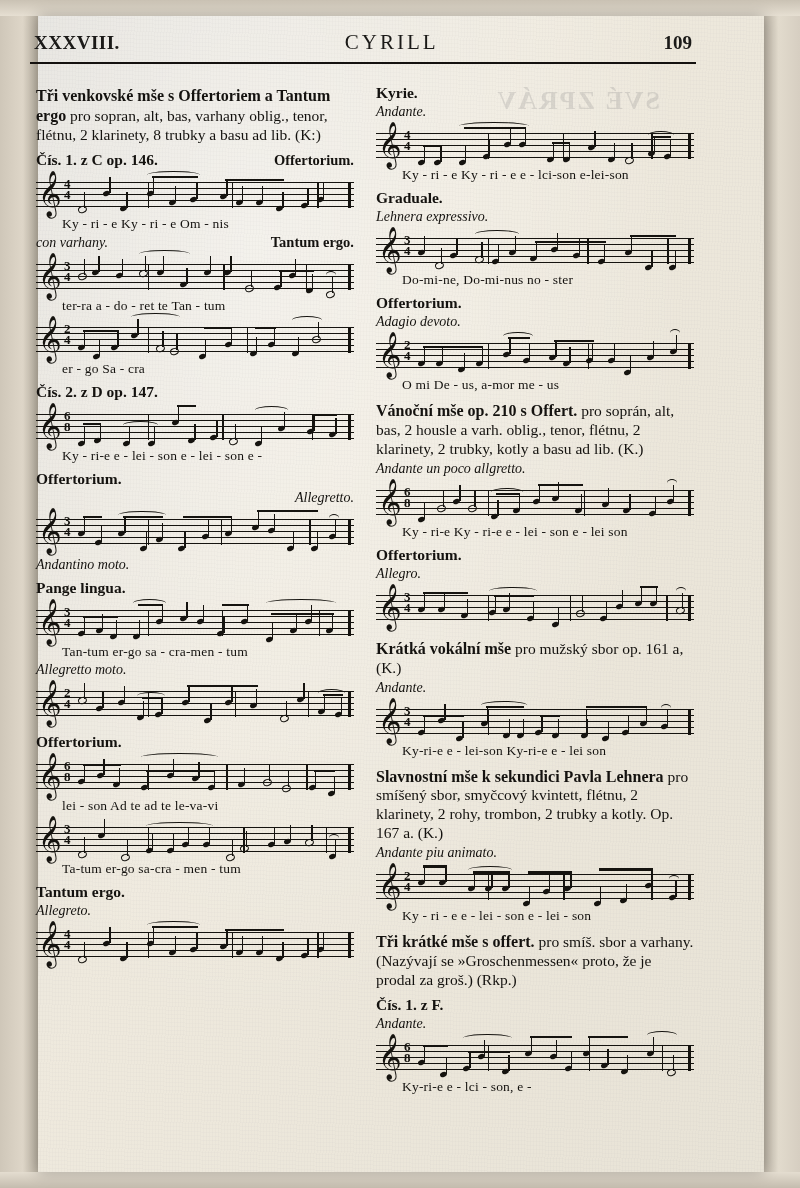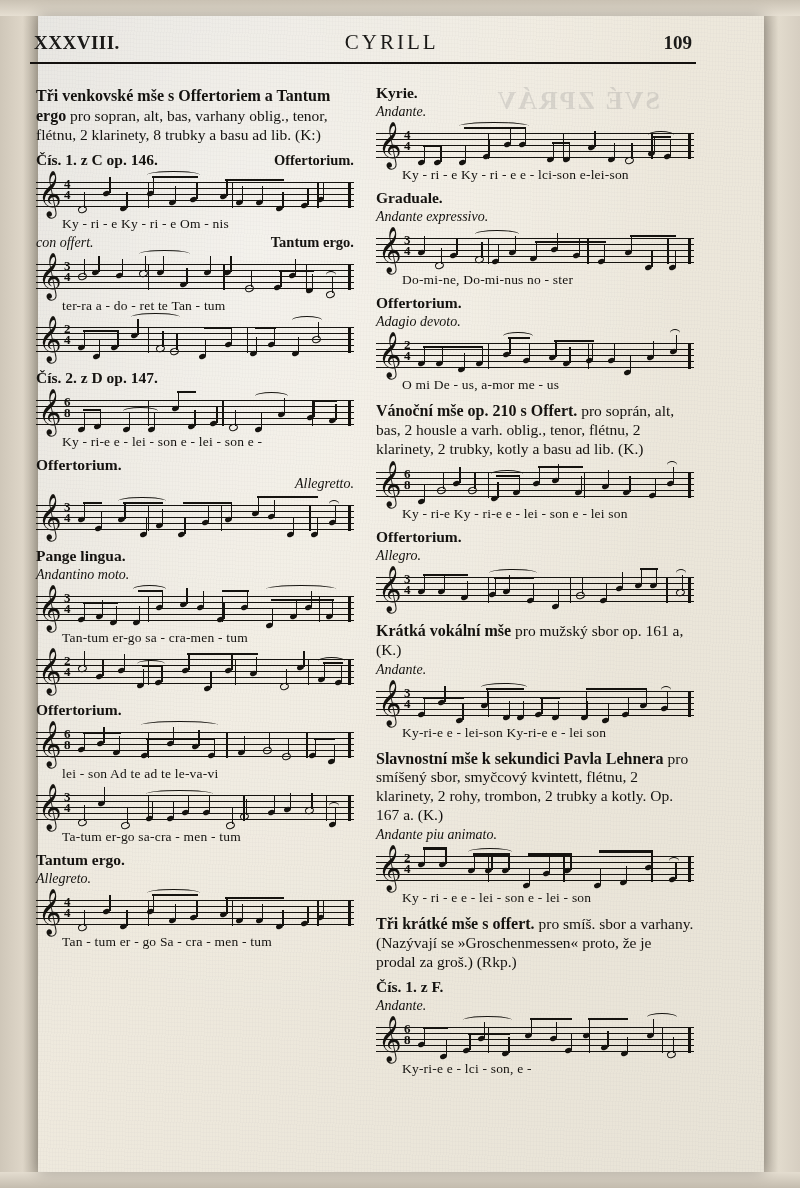--- a/index.html
+++ b/index.html
@@ -324,21 +324,21 @@
           <div class="stem" style="left: 271.291px; top: 17px;"></div>
           <div class="note" style="left: 280.596px; top: 25px;"></div>
           <div class="stem" style="left: 286.596px; top: 11px;"></div>
           <div class="barline" style="left: 112px;"></div>
           <div class="barline" style="left: 195.806px;"></div>
           <div class="barline" style="left: 281.206px;"></div>
           <div class="barline" style="left: 312px; width: 2.6px;"></div>
         </div>
         <div class="lyrics indent">Ky - ri - e        Ky - ri - e            Om - nis</div>
         <div class="row-between subline">
-          <span class="tempo">con offert.</span>
+          <span class="tempo">con varhany.</span>
           <span class="small-b">Tantum ergo.</span>
         </div>
         <div class="staff">
           <div class="lines">
             <i></i>
             <i></i>
             <i></i>
             <i></i>
             <i></i>
           </div>
@@ -415,20 +415,21 @@
           <div class="beam" style="left: 219.107px; width: 20.5391px; top: 10px;"></div>
           <div class="note" style="left: 255.932px; top: 34px;"></div>
           <div class="stem" style="left: 261.932px; top: 20px;"></div>
           <div class="note hollow" style="left: 275.769px; top: 19px;"></div>
           <div class="stem" style="left: 281.769px; top: 5px;"></div>
           <div class="slur" style="left: 255.932px; width: 29.8376px; top: -1px;"></div>
           <div class="barline" style="left: 112px;"></div>
           <div class="barline" style="left: 210.831px;"></div>
           <div class="barline" style="left: 312px; width: 2.6px;"></div>
         </div>
+        <div class="lyrics indent">er - go    Sa - cra</div>
         <div class="row-between heading-center">
           <span>Čís. 2. z D op. 147.</span>
         </div>
         <div class="staff">
           <div class="lines">
             <i></i>
             <i></i>
             <i></i>
             <i></i>
             <i></i>
@@ -517,26 +518,26 @@
           <div class="stem" style="left: 280.943px; top: 23px;"></div>
           <div class="beam" style="left: 221.072px; width: 61.3711px; top: 1px;"></div>
           <div class="note" style="left: 293.023px; top: 25px;"></div>
           <div class="stem" style="left: 299.023px; top: 11px;"></div>
           <div class="slur" style="left: 293.023px; width: 10px; top: 5px;"></div>
           <div class="barline" style="left: 112px;"></div>
           <div class="barline" style="left: 184.614px;"></div>
           <div class="barline" style="left: 273.213px;"></div>
           <div class="barline" style="left: 312px; width: 2.6px;"></div>
         </div>
-        <div class="row-between heading-center">
-          <span>Pange lingua.</span>
-        </div>
         <div class="row-between subline">
           <span class="tempo">Andantino moto.</span>
           <span class="tempo"></span>
+        </div>
+        <div class="row-between heading-center">
+          <span>Pange lingua.</span>
         </div>
         <div class="staff">
           <div class="lines">
             <i></i>
             <i></i>
             <i></i>
             <i></i>
             <i></i>
           </div>
           <div class="clef">𝄞</div>
@@ -572,20 +573,24 @@
           <div class="note" style="left: 290.052px; top: 28px;"></div>
           <div class="stem" style="left: 296.052px; top: 14px;"></div>
           <div class="beam" style="left: 234.837px; width: 62.715px; top: 13px;"></div>
           <div class="slur" style="left: 229.837px; width: 70.215px; top: -1px;"></div>
           <div class="barline" style="left: 112px;"></div>
           <div class="barline" style="left: 185.976px;"></div>
           <div class="barline" style="left: 282.642px;"></div>
           <div class="barline" style="left: 312px; width: 2.6px;"></div>
         </div>
         <div class="lyrics indent">Tan-tum er-go  sa - cra-men - tum</div>
+        <div class="row-between subline">
+          <span class="tempo">Allegretto moto.</span>
+          <span class="tempo"></span>
+        </div>
         <div class="staff">
           <div class="lines">
             <i></i>
             <i></i>
             <i></i>
             <i></i>
             <i></i>
           </div>
           <div class="clef">𝄞</div>
           <div class="timesig" style="left: 28px;"><span>2</span><br><span>4</span></div>
@@ -758,21 +763,20 @@
           <div class="beam" style="left: 189.35px; width: 58.5023px; top: 7px;"></div>
           <div class="note" style="left: 265.291px; top: 31px;"></div>
           <div class="stem" style="left: 271.291px; top: 17px;"></div>
           <div class="note" style="left: 280.596px; top: 25px;"></div>
           <div class="stem" style="left: 286.596px; top: 11px;"></div>
           <div class="barline" style="left: 112px;"></div>
           <div class="barline" style="left: 195.806px;"></div>
           <div class="barline" style="left: 281.206px;"></div>
           <div class="barline" style="left: 312px; width: 2.6px;"></div>
         </div>
-        <div class="lyrics indent">Tan - tum     er - go  Sa - cra - men - tum</div>
       </div>
     <div class="col col-right" id="colR">
         <div class="row-between heading-center">
           <span>Kyrie.</span>
         </div>
         <div class="row-between subline">
           <span class="tempo">Andante.</span>
           <span class="tempo"></span>
         </div>
         <div class="staff">
@@ -820,21 +824,21 @@
           <div class="barline" style="left: 112px;"></div>
           <div class="barline" style="left: 186.765px;"></div>
           <div class="barline" style="left: 275.193px;"></div>
           <div class="barline" style="left: 312px; width: 2.6px;"></div>
         </div>
         <div class="lyrics indent">Ky - ri - e      Ky - ri - e      e - lci-son e-lei-son</div>
         <div class="row-between heading-center">
           <span>Graduale.</span>
         </div>
         <div class="row-between subline">
-          <span class="tempo">Andante expressivo.</span>
+          <span class="tempo">Lehnera expressivo.</span>
           <span class="tempo"></span>
         </div>
         <div class="staff">
           <div class="lines">
             <i></i>
             <i></i>
             <i></i>
             <i></i>
             <i></i>
           </div>
@@ -922,20 +926,24 @@
           <div class="stem" style="left: 276.958px; top: 8px;"></div>
           <div class="note" style="left: 293.746px; top: 16px;"></div>
           <div class="stem" style="left: 299.746px; top: 2px;"></div>
           <div class="slur" style="left: 293.746px; width: 10px; top: -4px;"></div>
           <div class="barline" style="left: 112px;"></div>
           <div class="barline" style="left: 211.97px;"></div>
           <div class="barline" style="left: 312px; width: 2.6px;"></div>
         </div>
         <div class="lyrics indent">O  mi De - us,   a-mor   me - us</div>
         <p class="para" style="margin-top: 8px;"><span class="lead">Vánoční mše op. 210 s Offert.</span><span> pro soprán, alt, bas, 2 housle a varh. oblig., tenor, flétnu, 2 klarinety, 2 trubky, kotly a basu ad lib. (K.)</span></p>
+        <div class="row-between subline">
+          <span class="tempo">Andante un poco allgretto.</span>
+          <span class="tempo"></span>
+        </div>
         <div class="staff">
           <div class="lines">
             <i></i>
             <i></i>
             <i></i>
             <i></i>
             <i></i>
           </div>
           <div class="clef">𝄞</div>
           <div class="timesig" style="left: 28px;"><span>6</span><br><span>8</span></div>

